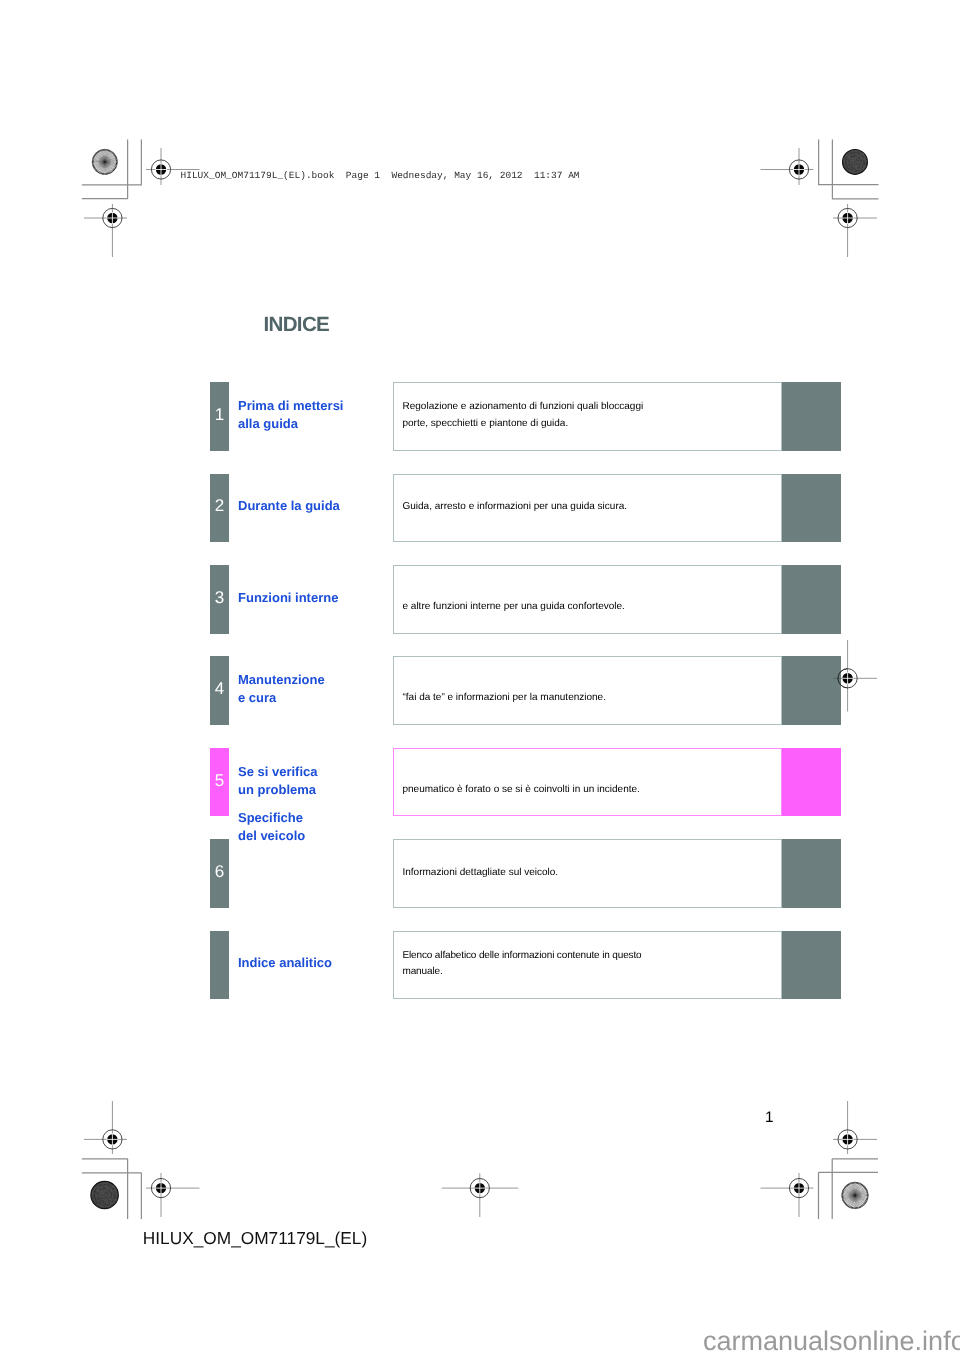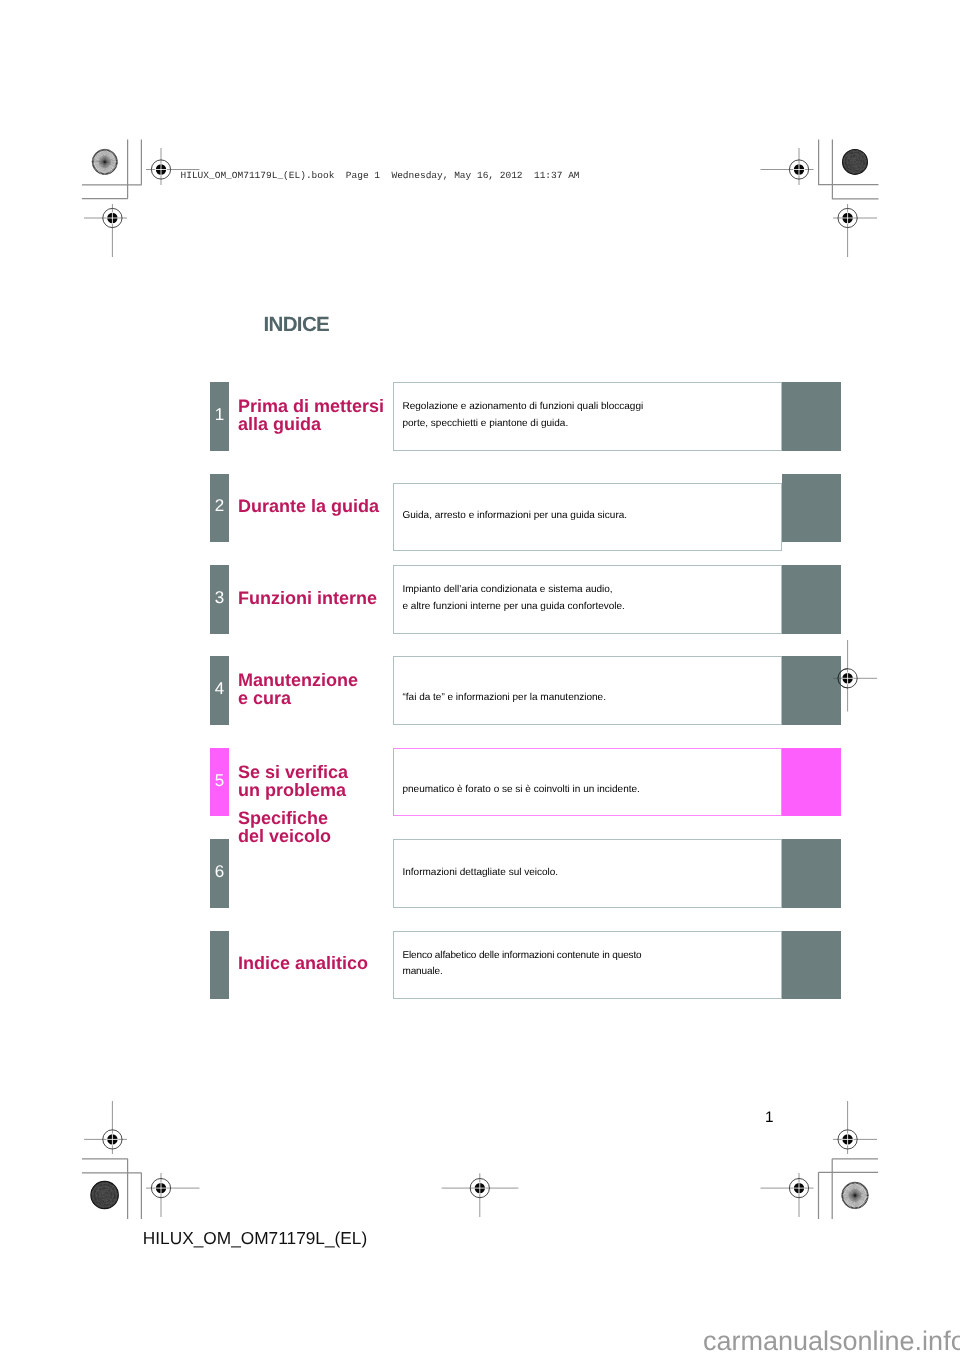--- a/index.html
+++ b/index.html
@@ -14,21 +14,21 @@
   
   #slug{position:absolute;left:180.5px;top:170.2px;font-family:"Liberation Mono",monospace;
         font-size:9.5px;color:#2e2e2e;white-space:pre;}
 
   
   #indice-title{position:absolute;left:219.5px;top:313px;font-size:20.6px;font-weight:bold;
       color:#52666a;letter-spacing:-0.7px;padding-left:44px;}
 
   .numtab{position:absolute;width:19px;color:#ffffff;font-size:17px;text-align:center;}
   .numtab span{position:absolute;left:0;width:19px;}
-  .rowtitle{position:absolute;font-size:18px;font-weight:bold;color:#be185d;line-height:18px;white-space:nowrap;}
+  .rowtitle{position:absolute;font-size:13px;font-weight:bold;color:#1d4ed8;line-height:18px;white-space:nowrap;}
   .descbox{position:absolute;left:393px;border:1px solid #aec0c0;background:#fff;box-sizing:border-box;}
   .descbox p{margin:0;font-size:10px;color:#000;line-height:16.5px;white-space:nowrap;}
   .endblock{position:absolute;left:782px;width:59px;}
 
   #pagenum{position:absolute;left:765px;top:1108.5px;font-size:15.3px;color:#000;}
   #footname{position:absolute;left:142.8px;top:1228.3px;font-size:17.3px;color:#111;white-space:nowrap;}
   #wm{position:absolute;left:681px;top:1326px;font-size:27px;color:#9a9a9a;white-space:nowrap;margin-left:22px;}
 </style>
 </head>
 <body>
@@ -128,30 +128,30 @@
       </div>
       <div class="rowtitle" style="left: 238px; top: 396.95px;"><span>Prima di mettersi</span><br><span>alla guida</span></div>
       <div class="descbox" style="top: 382.2px; height: 68.5px; width: 389px; border-color: rgb(174, 192, 192);">
         <p style="position: absolute; left: 8.5px; top: 16.25px;"><span>Regolazione e azionamento di funzioni quali bloccaggi</span><br><span>porte, specchietti e piantone di guida.</span></p>
       </div>
       <div class="endblock" style="top: 382.2px; height: 68.5px; background: rgb(109, 126, 126);"></div>
       <div class="numtab" style="left: 210px; top: 473.6px; height: 68.5px; background: rgb(109, 126, 126);">
         <span style="top: 22.75px;">2</span>
       </div>
       <div class="rowtitle" style="left: 238px; top: 497.35px;"><span>Durante la guida</span></div>
-      <div class="descbox" style="top: 473.6px; height: 68.5px; width: 389px; border-color: rgb(174, 192, 192); margin-top: 9px;">
+      <div class="descbox" style="top: 473.6px; height: 68.5px; width: 389px; border-color: rgb(174, 192, 192);">
         <p style="position: absolute; left: 8.5px; top: 24.5px;"><span>Guida, arresto e informazioni per una guida sicura.</span></p>
       </div>
       <div class="endblock" style="top: 473.6px; height: 68.5px; background: rgb(109, 126, 126);"></div>
       <div class="numtab" style="left: 210px; top: 565px; height: 68.5px; background: rgb(109, 126, 126);">
         <span style="top: 22.75px;">3</span>
       </div>
       <div class="rowtitle" style="left: 238px; top: 588.75px;"><span>Funzioni interne</span></div>
       <div class="descbox" style="top: 565px; height: 68.5px; width: 389px; border-color: rgb(174, 192, 192);">
-        <p style="position: absolute; left: 8.5px; top: 16.25px;"><span>Impianto dell’aria condizionata e sistema audio,</span><br><span>e altre funzioni interne per una guida confortevole.</span></p>
+        <p style="position: absolute; left: 8.5px; top: 16.25px;"><br><span>e altre funzioni interne per una guida confortevole.</span></p>
       </div>
       <div class="endblock" style="top: 565px; height: 68.5px; background: rgb(109, 126, 126);"></div>
       <div class="numtab" style="left: 210px; top: 656.4px; height: 68.5px; background: rgb(109, 126, 126);">
         <span style="top: 22.75px;">4</span>
       </div>
       <div class="rowtitle" style="left: 238px; top: 671.15px;"><span>Manutenzione</span><br><span>e cura</span></div>
       <div class="descbox" style="top: 656.4px; height: 68.5px; width: 389px; border-color: rgb(174, 192, 192);">
         <p style="position: absolute; left: 8.5px; top: 16.25px;"><br><span>“fai da te” e informazioni per la manutenzione.</span></p>
       </div>
       <div class="endblock" style="top: 656.4px; height: 68.5px; background: rgb(109, 126, 126);"></div>

